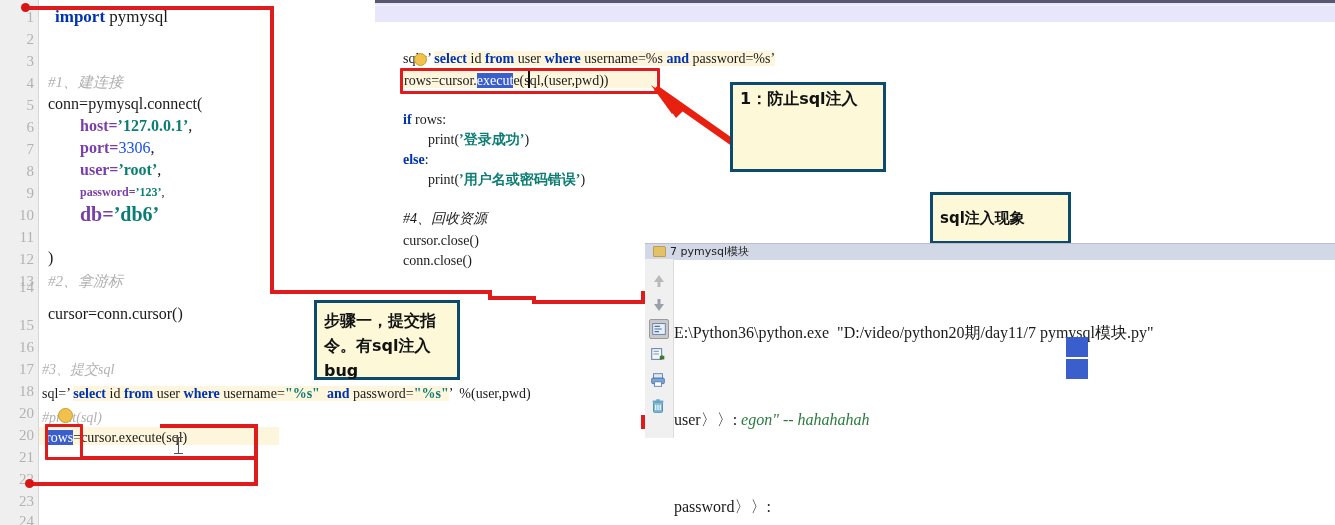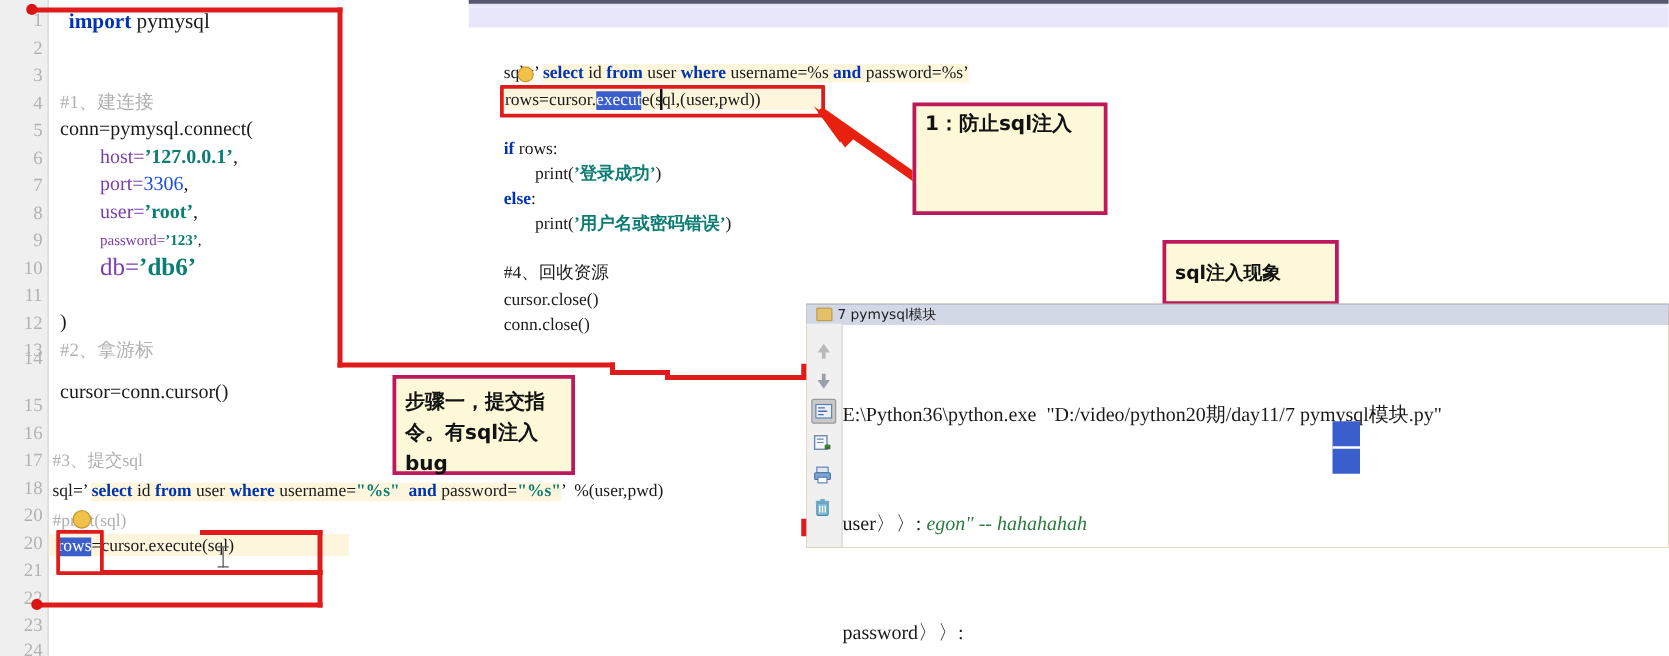--- a/index.html
+++ b/index.html
@@ -29,24 +29,24 @@
   .editorbg{position:absolute;left:39px;top:0;width:240px;height:525px;background:#ffffff;}
 
   
   .code{
     position:absolute;white-space:pre;
     font-family:"Liberation Serif","DejaVu Serif",serif;
     font-size:15px;color:#1a1a1a;line-height:14px;
   }
   .kw{color:#0033b3;font-weight:bold;}
   .mod{color:#1a1a1a;}
-  .cmt{color:#b0b0b0;}
+  .cmt{color:#b0b0b0;font-style:italic;}
   .str{color:#0b7d73;font-weight:bold;text-align:center;}
   .num{color:#1750eb;}
-  .param{color:#7a3ea8;}
+  .param{color:#7a3ea8;font-weight:bold;}
   .hl{background:#fdf6dd;}
   .sqlkw{color:#0033b3;font-weight:bold;}
   .pct{color:#0b7d73;font-weight:bold;}
 
   
   .sel{background:#3a5fcd;color:#ffffff;}
 
   
   .rowhl{position:absolute;background:#fdf6dd;}
 
@@ -60,29 +60,29 @@
   
   .redbox{
     position:absolute;border:3px solid #e01b1b;box-sizing:border-box;
     background:transparent;border-radius:1px;
   }
   .redline{position:absolute;background:#e01b1b;}
   .reddot{position:absolute;width:9px;height:9px;border-radius:50%;background:#d81414;}
 
   
   .note{
-    position:absolute;background:#fcf8d8;border:3px solid #be185d;box-sizing:border-box;
+    position:absolute;background:#fcf8d8;border:3px solid #0c4a6e;box-sizing:border-box;
     color:#121212;font-family:"DejaVu Sans","Liberation Sans",sans-serif;
     font-weight:bold;padding:5px 7px;line-height:17px;
   }
 
   
   .console{
     position:absolute;left:645px;top:243px;width:690px;height:195px;
-    background:#a16207;
+    background:#737373;
   }
   .console-tabbar{
     position:absolute;left:0;top:0;width:690px;height:16px;
     background:#d3d8e6;border-top:1px solid #b9bfd0;
   }
   .console-tab{
     position:absolute;left:2px;top:0;height:16px;
     font-family:"DejaVu Sans","Liberation Sans",sans-serif;font-size:11px;color:#202020;
     display:flex;align-items:center;gap:4px;padding:0 6px;
   }

